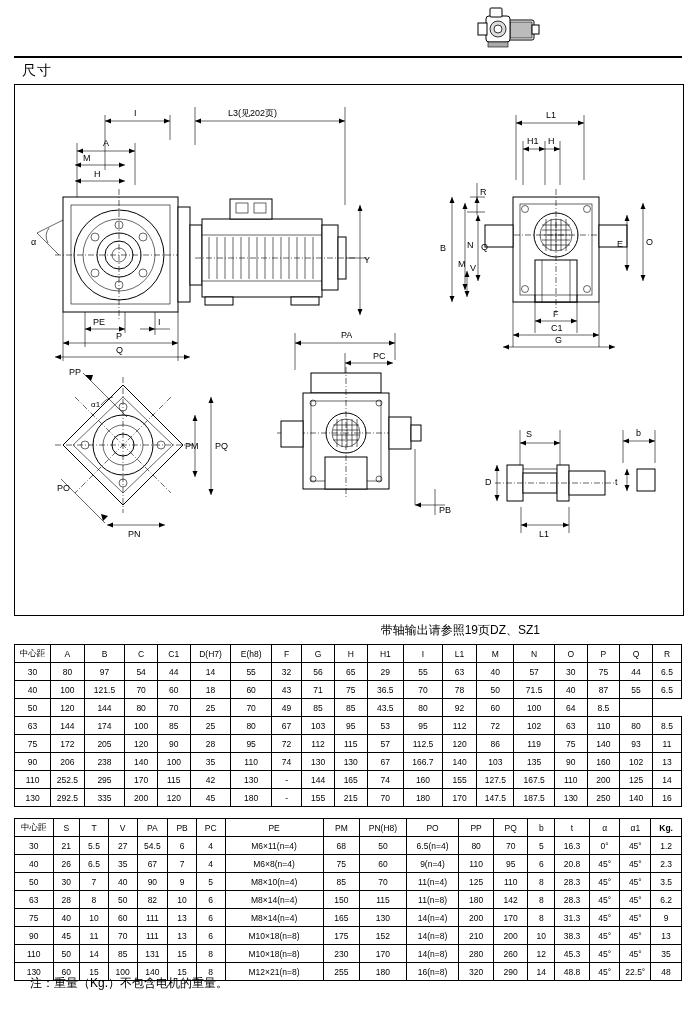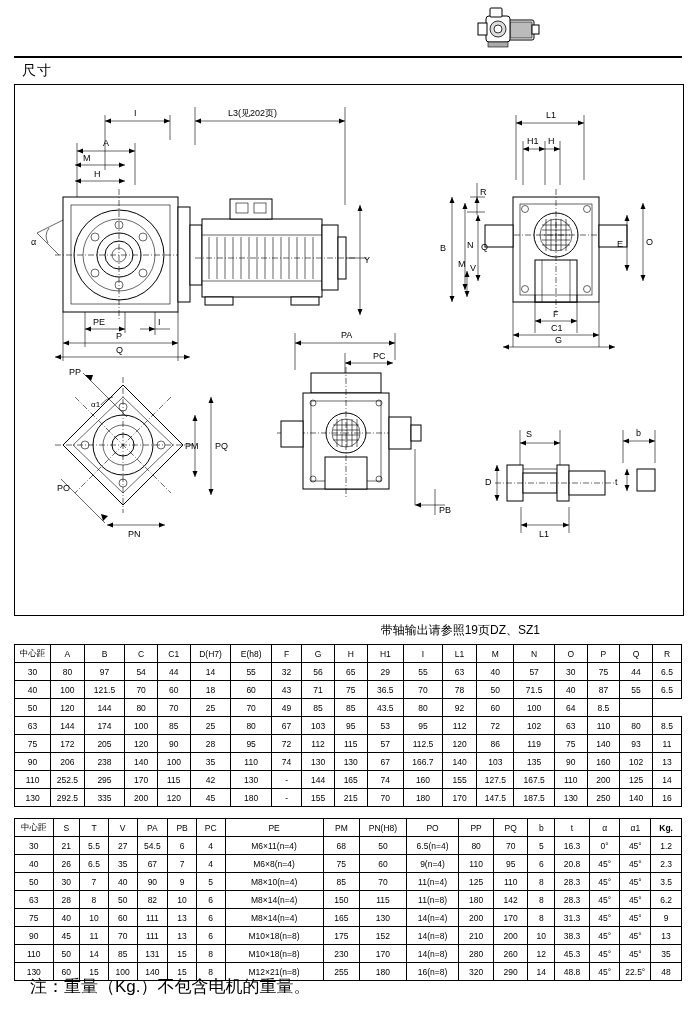--- a/index.html
+++ b/index.html
@@ -20,21 +20,21 @@
 
   
   .frame{position:absolute;left:14px;top:84px;width:668px;height:530px;border:1.5px solid #000;}
   .note-right{position:absolute;right:20px;top:622px;font-size:12px;}
 
   
   table{border-collapse:collapse;position:absolute;font-size:8.5px;}
   table td,table th{border:0.8px solid #000;text-align:center;padding:0;height:17px;font-weight:normal;}
   #table1{left:14px;top:644px;width:668px;}
   #table2{left:14px;top:818px;width:668px;}
-  .footnote{position:absolute;left:30px;top:975px;font-size:17px;}
+  .footnote{position:absolute;left:30px;top:975px;font-size:12px;}
 
   
   svg{display:block;}
   .thin{stroke:#000;stroke-width:0.6;fill:none;}
   .dash{stroke:#000;stroke-width:0.6;fill:none;stroke-dasharray:6 2 1 2;}
   .hatch{fill:#000;}
   .txt{font-family:"Liberation Sans", sans-serif;font-size:9px;fill:#000;}
   .txts{font-family:"Liberation Sans", sans-serif;font-size:8px;fill:#000;}
   .wfill{fill:#fff;stroke:#000;stroke-width:1;}
 </style>

